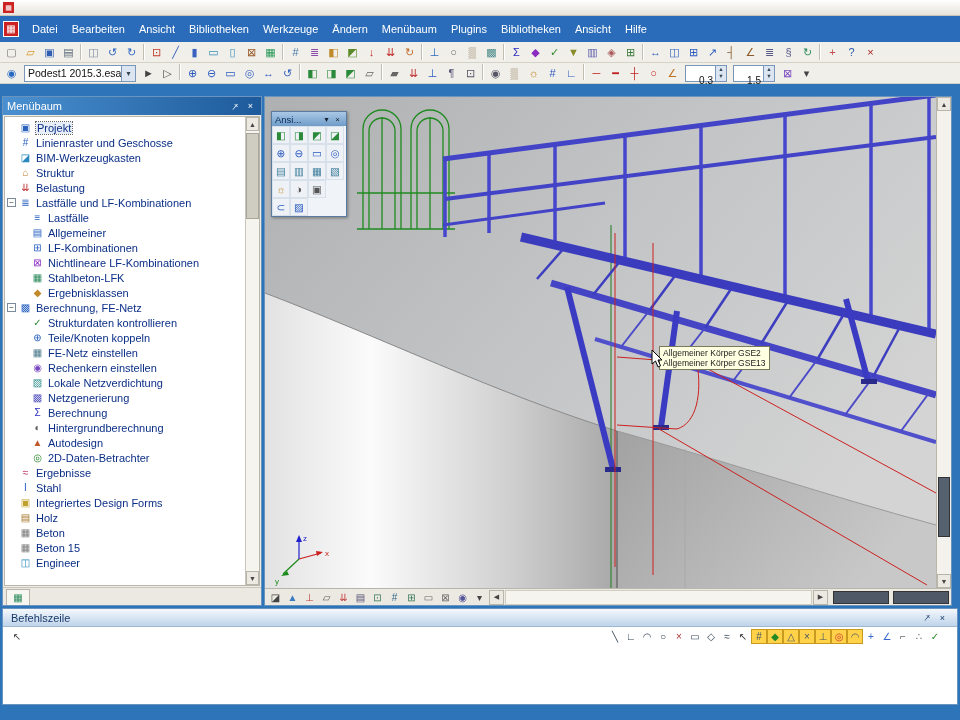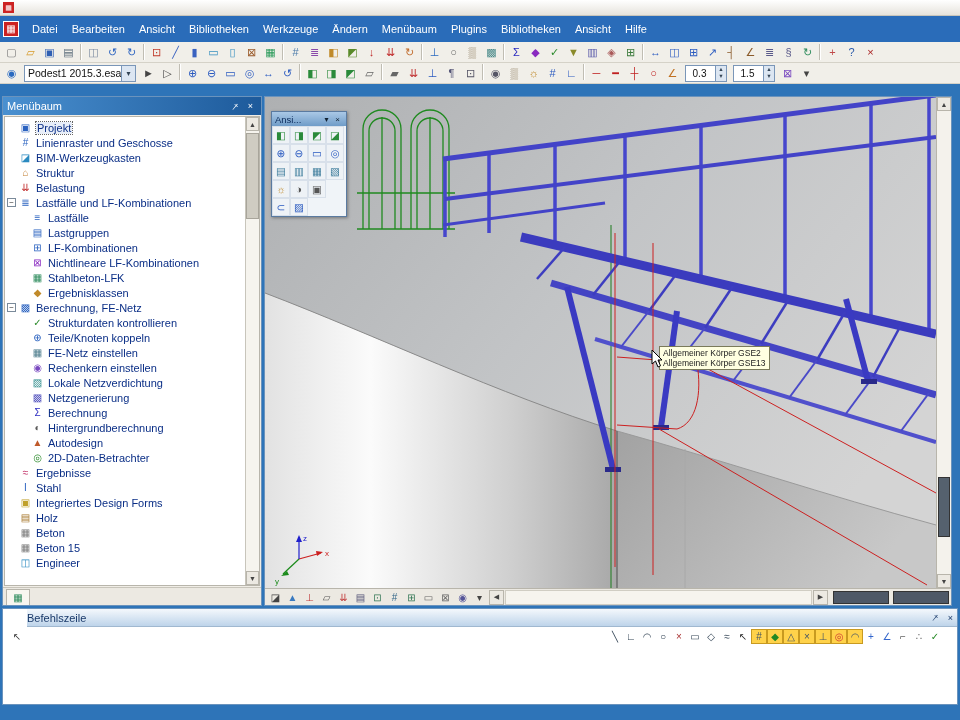--- a/index.html
+++ b/index.html
@@ -22,21 +22,21 @@
   .toolbar { height:21px; background:#f1efe9; border-bottom:1px solid #d5d2c8; display:flex; align-items:center; padding:0 2px; }
   .ticon { width:19px; height:18px; display:inline-flex; align-items:center; justify-content:center; font-size:11px;
            border:1px solid transparent; cursor:default; }
   .sep { width:2px; height:16px; border-left:1px solid #c0bdb3; border-right:1px solid #ffffff; margin:0 2px; }
   .combo { width:112px; height:17px; background:#fff; border:1px solid #7a96b8; display:flex; align-items:center;
            font-size:10.5px; padding-left:3px; margin:0 3px; color:#111; }
   .combo span:first-child { flex:1; overflow:hidden; white-space:nowrap; }
   .combo-btn { width:14px; height:15px; background:#dce6f2; border-left:1px solid #7a96b8; font-size:8px;
                display:flex; align-items:center; justify-content:center; color:#345; }
   .spin { width:42px; height:17px; background:#fff; border:1px solid #7a96b8; display:flex; margin:0 3px; }
-  .spin-val { flex:1; font-size:10px; text-align:center; padding:2px 2px 0 0; color:#111; }
+  .spin-val { flex:1; font-size:10px; text-align:right; padding:9px 2px 0 0; color:#111; }
   .spin-btns { width:11px; display:flex; flex-direction:column; border-left:1px solid #7a96b8; background:#dce6f2; }
   .spin-btns i { flex:1; font-style:normal; font-size:5.5px; line-height:7px; text-align:center; color:#345; }
 
   
   .main { height:524px; display:flex; padding:12px 8px 2px 2px; gap:2px; background:#2e74b8; min-height:0; }
 
   
   .sidebar { width:260px; background:#f0ede6; border:1px solid #6a93bd; display:flex; flex-direction:column; }
   .panel-header { height:18px; background:linear-gradient(90deg,#4a90d0,#1d5a9b); color:#fff; display:flex;
                   align-items:center; padding:0 4px; font-size:11px; }
@@ -88,21 +88,21 @@
   .vp-bottom { height:17px; background:#ece9e2; border-top:1px solid #b8b5ab; display:flex; align-items:center; padding:0 2px; }
   .bicon { width:17px; height:15px; display:flex; align-items:center; justify-content:center; font-size:10px; }
   .hbtn { width:15px; height:15px; background:#ece9e2; border:1px solid #b8b5ab; font-size:7px; color:#444;
           display:flex; align-items:center; justify-content:center; margin:0 1px; }
   .htrack { flex:1; height:15px; background:#f6f4ee; border:1px solid #d0cdc3; }
   .hthumb { width:56px; height:13px; background:#4e5866; border:1px solid #333; margin-left:4px; }
 
   
   .cmdpanel { height:97px; margin:0 2px; background:#fff; border:1px solid #6a93bd; display:flex; flex-direction:column; }
   .cmd-header { height:18px; background:linear-gradient(#f4f8fc,#bed4ea); border-bottom:1px solid #a0b8d0;
-                display:flex; align-items:center; padding:0 0; color:#1a3a6a;margin-left:24px; }
+                display:flex; align-items:center; padding:0 8px; color:#1a3a6a; }
   .cmd-header span:first-child { flex:1; }
   .cmd-header .ph-btn { color:#1a3a6a; }
   .cmd-toolbar { height:18px; display:flex; align-items:center; padding:1px 14px 0 6px; background:#fff; }
   .cmd-toolbar .flexfill { flex:1; }
   .cicon { width:16px; height:15px; display:inline-flex; align-items:center; justify-content:center; font-size:10px;
            border:1px solid transparent; }
   .cicon.sel { background:#ffd24a; border-color:#c89a20; }
   .cmd-output { flex:1; background:#fff; }
   .cmd-input { height:17px; border-top:1px solid #b0b0b0; display:flex; align-items:center; padding-left:4px;
                color:#222; font-size:11px; }
@@ -297,21 +297,21 @@
               <span class="tlabel">Lastfälle und LF-Kombinationen</span>
             </div>
             <div class="titem" style="padding-left: 14px;">
               <span class="exp-spacer"></span>
               <span class="tico" style="color: rgb(42, 98, 192);">≡</span>
               <span class="tlabel">Lastfälle</span>
             </div>
             <div class="titem" style="padding-left: 14px;">
               <span class="exp-spacer"></span>
               <span class="tico" style="color: rgb(42, 98, 192);">▤</span>
-              <span class="tlabel">Lastgruppen</span>
+              <span class="tlabel">Allgemeiner</span>
             </div>
             <div class="titem" style="padding-left: 14px;">
               <span class="exp-spacer"></span>
               <span class="tico" style="color: rgb(42, 98, 192);">⊞</span>
               <span class="tlabel">LF-Kombinationen</span>
             </div>
             <div class="titem" style="padding-left: 14px;">
               <span class="exp-spacer"></span>
               <span class="tico" style="color: rgb(138, 42, 192);">⊠</span>
               <span class="tlabel">Nichtlineare LF-Kombinationen</span>

